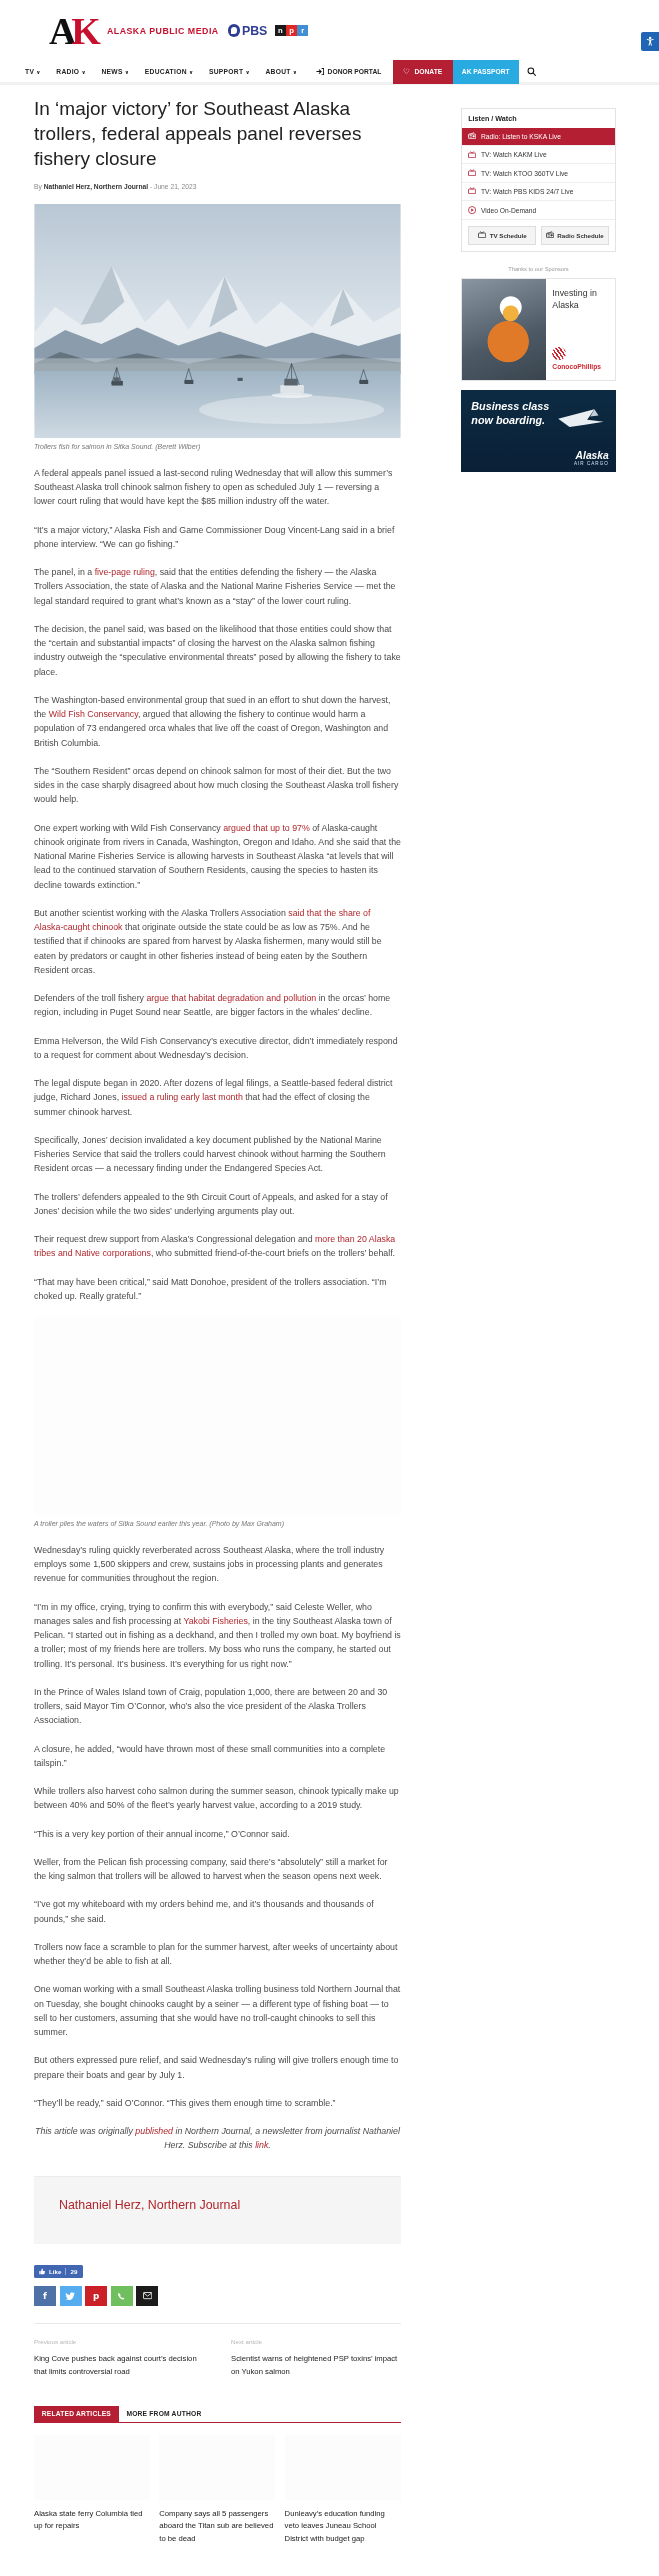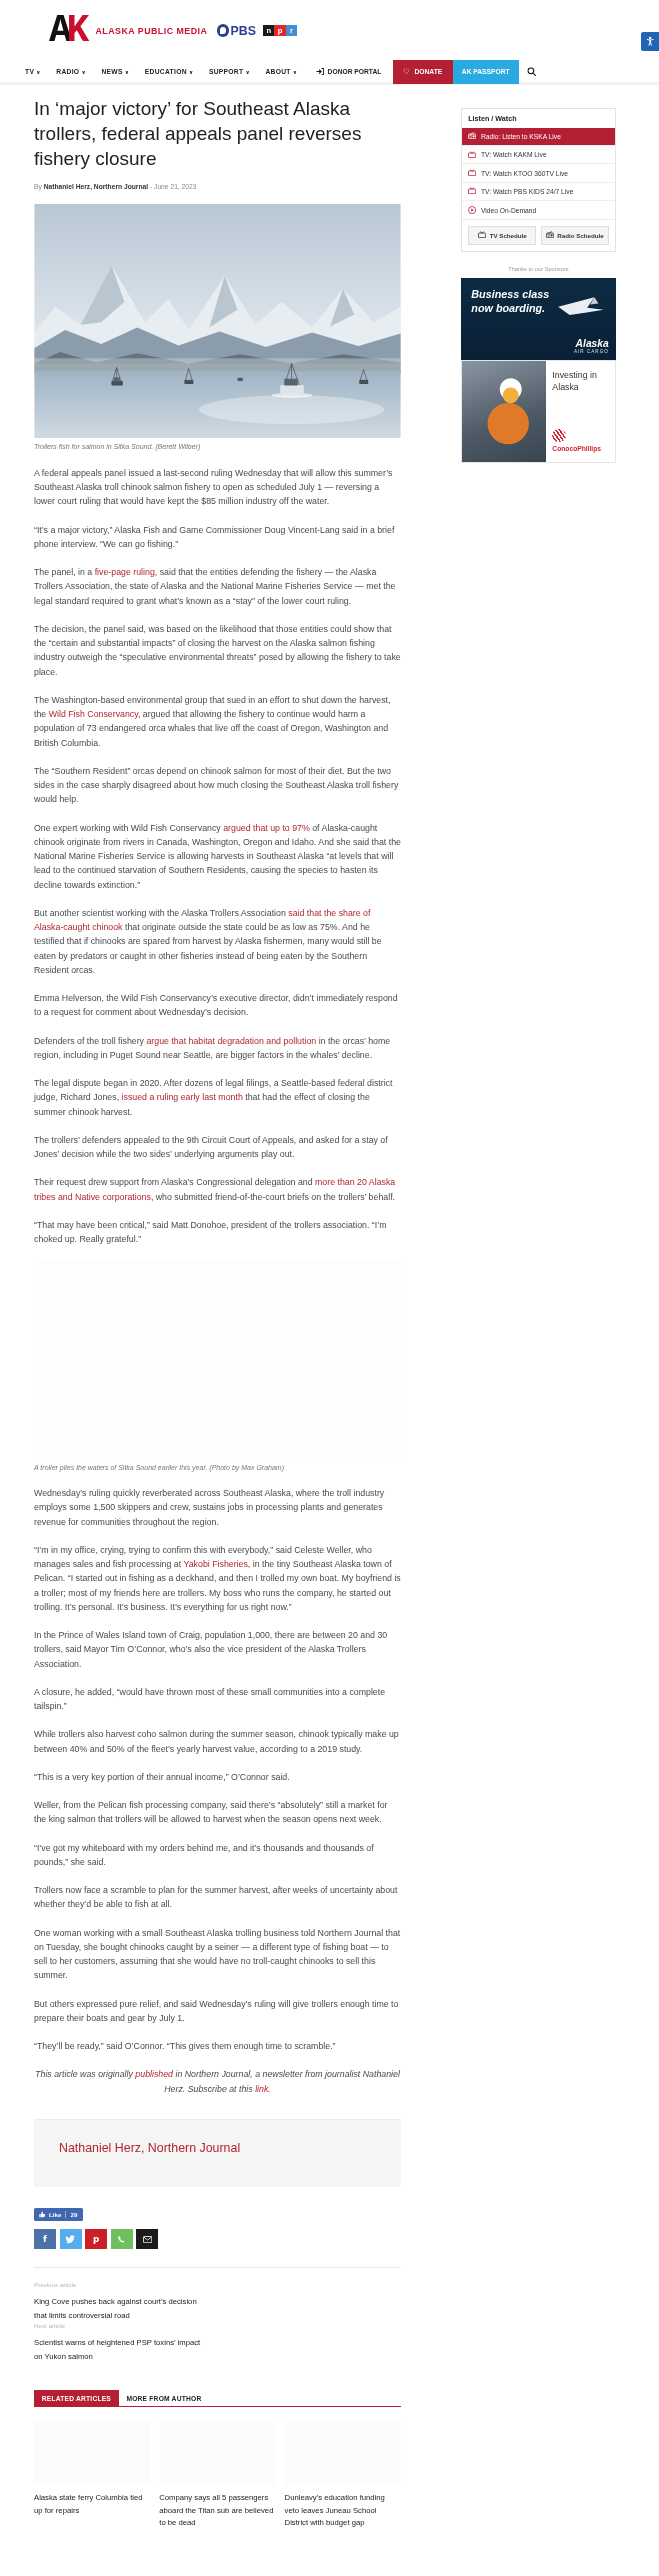--- a/index.html
+++ b/index.html
@@ -1,21 +1,21 @@
 <!DOCTYPE html>
 <html style="font-size:8.2px"><head>
 <meta charset="utf-8">
 <style>
   * { margin:0; padding:0; box-sizing:border-box; }
   body { background:#fff; font-family:"Liberation Sans","DejaVu Sans",sans-serif; color:#4d4d4d; width:659px; }
   a { text-decoration:none; }
 
   
   .topbar { height:61px; display:flex; align-items:center; padding-left:49px; background:#fff; }
-  .ak-logo { font-family:Liberation Mono, monospace; font-size:38px; font-weight:bold; letter-spacing:-5.2px; line-height:1; }
+  .ak-logo { font-family:Liberation Serif, serif; font-size:38px; font-weight:bold; letter-spacing:-5.2px; line-height:1; }
   .ak-logo .a { color:#111; } .ak-logo .k { color:#c8102e; }
   .brand-word { color:#c8102e; font-weight:bold; font-size:8.8px; letter-spacing:0.5px; margin-left:11.3px; }
   .pbs-mini { display:flex; align-items:center; margin-left:9.3px; color:#2e3e93; font-weight:bold; font-size:12.4px; }
   .pbs-face { width:12.4px; height:12.4px; border-radius:50%; background:#2e3e93; display:inline-flex; align-items:center; justify-content:center; margin-right:1.5px; }
   .pbs-face span { width:6.2px; height:6.2px; background:#fff; border-radius:50% 50% 50% 0; display:block; }
   .npr-mini { display:flex; margin-left:7.2px; }
   .npr-mini b { width:11.3px; height:11.3px; display:flex; align-items:center; justify-content:center; color:#fff; font-size:7.7px; font-weight:bold; }
   .npr-n { background:#1a1a1a; } .npr-p { background:#e02827; } .npr-r { background:#3f8fd2; }
 
   .navbar { height:24px; display:flex; align-items:center; padding:0 25px; border-bottom:3.1px solid #f1f1f1; background:#fff; }
@@ -54,21 +54,21 @@
   .author-box .name { color:#b0262c; font-size:12.4px; }
 
   .like-row { margin:20.6px 0 8.2px; }
   .fb-like { display:inline-flex; align-items:center; background:#4267b2; color:#fff; font-size:6.2px; font-weight:bold; border-radius:1.5px; padding:3.1px 5.2px; cursor:pointer; }
   .fb-like svg { margin-right:3.1px; }
   .fb-like .cnt { margin-left:4.1px; padding-left:4.1px; border-left:0.5px solid rgba(255,255,255,.45); }
   .share-row { display:flex; gap:3.6px; margin-bottom:17.5px; }
   .share-btn { width:22px; height:19.6px; display:flex; align-items:center; justify-content:center; color:#fff; font-size:8.8px; font-weight:bold; cursor:pointer; font-family:"DejaVu Sans",sans-serif; }
 
   .hr { border-top:0.5px solid #e8e8e8; margin:4.1px 0 13.4px; }
-  .pager { display:flex; justify-content:space-between; margin-bottom:27px;flex-direction:column; }
+  .pager { display:flex; justify-content:space-between; margin-bottom:27px; }
   .pager .cell { max-width:170px; }
   .pager .lbl { color:#b7b7b7; font-size:6.2px; margin-bottom:7.2px; }
   .pager .ttl { color:#222; font-size:7.7px; line-height:1.75; font-weight:500; }
   .pager .next { text-align:left; }
 
   .rel-tabs { display:flex; border-bottom:1px solid #b41f33; margin-bottom:12.4px; }
   .rel-tab-active { background:#b41f33; color:#fff; font-size:6.7px; font-weight:bold; letter-spacing:0.2px; padding:4.6px 7.7px; }
   .rel-tab { color:#222; font-size:6.7px; font-weight:bold; letter-spacing:0.2px; padding:4.6px 7.7px; cursor:pointer; }
   .rel-cards { display:flex; gap:9.3px; margin-bottom:88px; }
   .rel-card { width:116px; }
@@ -216,23 +216,24 @@
 
     <div class="body-text" id="article-body">
         <p>A federal appeals panel issued a last-second ruling Wednesday that will allow this summer’s Southeast Alaska troll chinook salmon fishery to open as scheduled July 1 — reversing a lower court ruling that would have kept the $85 million industry off the water.</p>
         <p>“It’s a major victory,” Alaska Fish and Game Commissioner Doug Vincent-Lang said in a brief phone interview. “We can go fishing.”</p>
         <p>The panel, in a <a href="#">five-page ruling</a>, said that the entities defending the fishery — the Alaska Trollers Association, the state of Alaska and the National Marine Fisheries Service — met the legal standard required to grant what’s known as a “stay” of the lower court ruling.</p>
         <p>The decision, the panel said, was based on the likelihood that those entities could show that the “certain and substantial impacts” of closing the harvest on the Alaska salmon fishing industry outweigh the “speculative environmental threats” posed by allowing the fishery to take place.</p>
         <p>The Washington-based environmental group that sued in an effort to shut down the harvest, the <a href="#">Wild Fish Conservancy</a>, argued that allowing the fishery to continue would harm a population of 73 endangered orca whales that live off the coast of Oregon, Washington and British Columbia.</p>
         <p>The “Southern Resident” orcas depend on chinook salmon for most of their diet. But the two sides in the case sharply disagreed about how much closing the Southeast Alaska troll fishery would help.</p>
         <p>One expert working with Wild Fish Conservancy <a href="#">argued that up to 97%</a> of Alaska-caught chinook originate from rivers in Canada, Washington, Oregon and Idaho. And she said that the National Marine Fisheries Service is allowing harvests in Southeast Alaska “at levels that will lead to the continued starvation of Southern Residents, causing the species to hasten its decline towards extinction.”</p>
         <p>But another scientist working with the Alaska Trollers Association <a href="#">said that the share of Alaska-caught chinook</a> that originate outside the state could be as low as 75%. And he testified that if chinooks are spared from harvest by Alaska fishermen, many would still be eaten by predators or caught in other fisheries instead of being eaten by the Southern Resident orcas.</p>
+        <p>Defenders of the troll fishery <a href="#">argue that habitat degradation and pollution</a> in the orcas’ home region, including in Puget Sound near Seattle, are bigger factors in the whales’ decline.</p>
         <p>Emma Helverson, the Wild Fish Conservancy’s executive director, didn’t immediately respond to a request for comment about Wednesday’s decision.</p>
-        <p>Defenders of the troll fishery <a href="#">argue that habitat degradation and pollution</a> in the orcas’ home region, including in Puget Sound near Seattle, are bigger factors in the whales’ decline.</p>
         <p>The legal dispute began in 2020. After dozens of legal filings, a Seattle-based federal district judge, Richard Jones, <a href="#">issued a ruling early last month</a> that had the effect of closing the summer chinook harvest.</p>
+        <p>Specifically, Jones’ decision invalidated a key document published by the National Marine Fisheries Service that said the trollers could harvest chinook without harming the Southern Resident orcas — a necessary finding under the Endangered Species Act.</p>
         <p>The trollers’ defenders appealed to the 9th Circuit Court of Appeals, and asked for a stay of Jones’ decision while the two sides’ underlying arguments play out.</p>
         <p>Their request drew support from Alaska’s Congressional delegation and <a href="#">more than 20 Alaska tribes and Native corporations</a>, who submitted friend-of-the-court briefs on the trollers’ behalf.</p>
         <p>“That may have been critical,” said Matt Donohoe, president of the trollers association. “I’m choked up. Really grateful.”</p>
         <figure>
           <div class="img-blank"></div>
           <figcaption>A troller plies the waters of Sitka Sound earlier this year. (Photo by Max Graham)</figcaption>
         </figure>
         <p>Wednesday’s ruling quickly reverberated across Southeast Alaska, where the troll industry employs some 1,500 skippers and crew, sustains jobs in processing plants and generates revenue for communities throughout the region.</p>
         <p>“I’m in my office, crying, trying to confirm this with everybody,” said Celeste Weller, who manages sales and fish processing at <a href="#">Yakobi Fisheries</a>, in the tiny Southeast Alaska town of Pelican. “I started out in fishing as a deckhand, and then I trolled my own boat. My boyfriend is a troller; most of my friends here are trollers. My boss who runs the company, he started out trolling. It’s personal. It’s business. It’s everything for us right now.”</p>
         <p>In the Prince of Wales Island town of Craig, population 1,000, there are between 20 and 30 trollers, said Mayor Tim O’Connor, who’s also the vice president of the Alaska Trollers Association.</p>
@@ -372,37 +373,37 @@
                 <circle cx="11" cy="8.5" r="2.2" fill="#333"></circle>
                 <path d="M3 7h5M3 10h5" stroke="#333" stroke-width="1.3"></path>
               </svg></span>
             <span>Radio Schedule</span>
           </div>
         </div>
     </div>
 
     <div class="sponsor-lbl">Thanks to our Sponsors</div>
 
+    <div class="ad ad-conoco">
+      <div class="photo"></div>
+      <div class="txt">
+        <div class="headline">Investing in Alaska</div>
+        <div>
+          <div class="cp-mark"></div>
+          <div class="cp">ConocoPhillips</div>
+        </div>
+      </div>
+    </div>
+
     <div class="ad ad-cargo">
       <div class="headline">Business class now boarding.</div>
       <svg width="57" height="31" viewBox="0 0 110 60">
         <path d="M8 38 L78 20 L64 40 L96 44 L60 50 L30 54 Z" fill="#e9eef3"></path>
         <path d="M78 20 L70 34 L86 32 Z" fill="#c2cfda"></path>
       </svg>
       <div class="brand">
         <div class="script">Alaska</div>
         <div class="sub">AIR CARGO</div>
       </div>
     </div>
-
-    <div class="ad ad-conoco">
-      <div class="photo"></div>
-      <div class="txt">
-        <div class="headline">Investing in Alaska</div>
-        <div>
-          <div class="cp-mark"></div>
-          <div class="cp">ConocoPhillips</div>
-        </div>
-      </div>
-    </div>
   </div>
 </div>
 
 
 </body></html>

